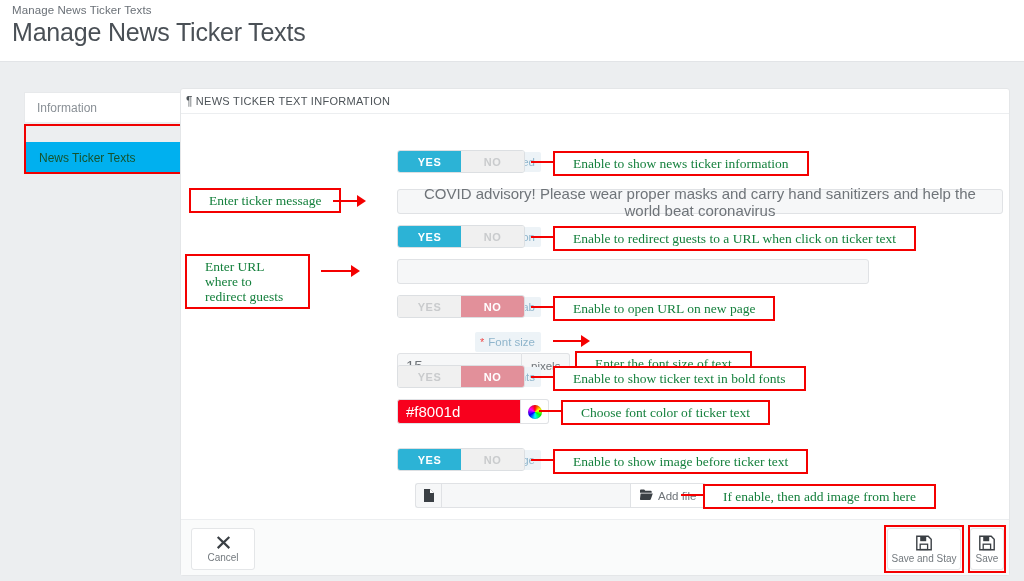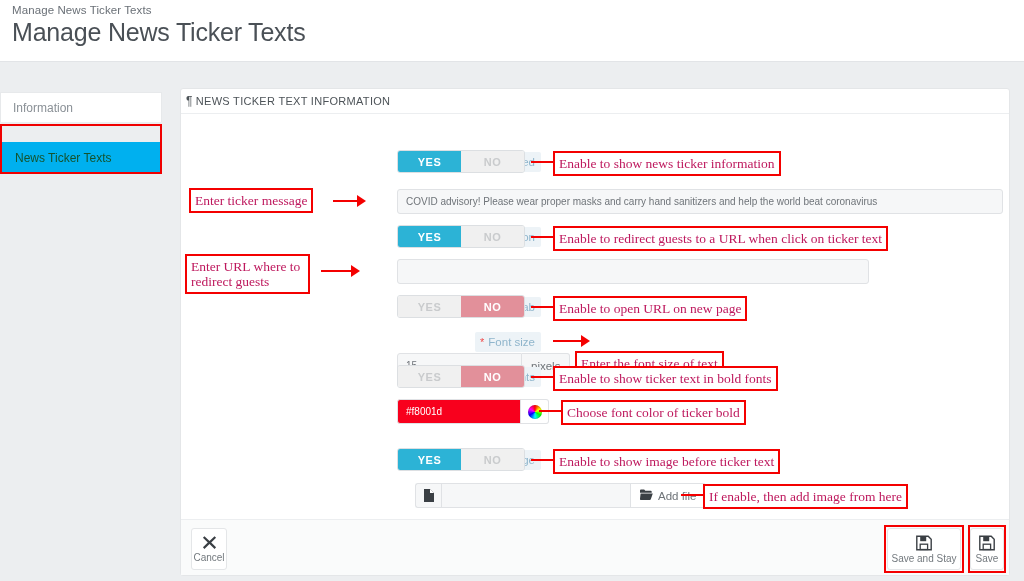--- a/index.html
+++ b/index.html
@@ -29,21 +29,21 @@
     letter-spacing: .1px;
   }
   .page-title {
     position: absolute; left: 12px; top: 18px;
     font-size: 25px; font-weight: 400; color: #4a5056;
     letter-spacing: -0.2px;
   }
 
   
   .sidecol {
-    position: absolute; left: 0; top: 92px;
+    position: absolute; left: 24px; top: 92px;
     width: 162px;
   }
   .side-item {
     height: 30px;
     display: flex; align-items: center;
     padding: 0 12px;
     font-size: 12px;
     background: #ffffff;
     color: #8a9096;
     border: 1px solid #e7e9eb;
@@ -116,21 +116,21 @@
 
   
   .inp {
     position: absolute;
     height: 25px;
     background: #f6f7f8;
     border: 1px solid #e0e2e5;
     border-radius: 3px;
     display: flex; align-items: center;
     padding: 0 8px;
-    font-size: 10px;
+    font-size: 15px;
     color: #6f7479;
     text-align: center;
   }
   .inp-group { position: absolute; display: flex; height: 25px; }
   .inp-group .inp { position: relative; height: 25px; }
   .addon {
     height: 25px;
     background: #f6f7f8;
     border: 1px solid #e0e2e5;
     border-left: none;
@@ -181,25 +181,25 @@
     position: absolute;
     font-size: 11px; font-style: italic;
     color: #b9bdc1;
   }
 
   
   .anno {
     position: absolute;
     border: 2px solid #f40000;
     background: #ffffff;
-    color: #be185d;
+    color: #15803d;
     font-family: "Liberation Serif", serif;
     font-size: 13.5px;
     line-height: 15px;
-    padding: 3px 4px;
+    padding: 3px 18px;
     white-space: nowrap;
   }
   .anno.two { white-space: normal; width: 125px; }
   .arrow {
     position: absolute;
     height: 2px; background: #f40000;
   }
   .arrow::after {
     content: "";
     position: absolute;
@@ -218,21 +218,21 @@
 
   
   .footer {
     position: absolute; left: 0; bottom: 0;
     width: 100%; height: 56px;
     background: #fafbfb;
     border-top: 1px solid #eceef0;
   }
   .fbtn {
     position: absolute; top: 8px;
-    width: 36px; height: 42px;
+    width: 64px; height: 42px;
     background: #ffffff;
     border: 1px solid #e4e6e8;
     border-radius: 3px;
     display: flex; flex-direction: column;
     align-items: center; justify-content: center;
     gap: 2px;
     font-size: 10px; color: #73797e;
   }
   .fbtn.wide { width: 74px; }
   .fbtn svg { display: block; }
@@ -358,21 +358,21 @@
       </div>
       <div class="inp-group" style="left:216px; top:285px;">
         <div class="inp colorfield" id="colorfield" style="width: 124px; border-radius: 3px 0px 0px 3px; background: rgb(248, 0, 29);">
           <span>#f8001d</span>
         </div>
         <div class="colorbtn">
           <span class="wheel"></span>
         </div>
       </div>
       <div class="arrow right" style="left:358px; top:296px; width:28px;"></div>
-      <div class="anno" style="left:380px; top:286px;">Choose font color of ticker bold</div>
+      <div class="anno" style="left:380px; top:286px;">Choose font color of ticker text</div>
 
       <div class="lbl-holder" style="left:140px; top:336px;">
         <div class="lbl">
           <span class="req">*</span><span>Show image</span>
         </div>
       </div>
       <div class="toggle" style="left:216px; top:334px;">
         <div class="tg-yes-on">YES</div>
         <div class="tg-off">NO</div>
       </div>

